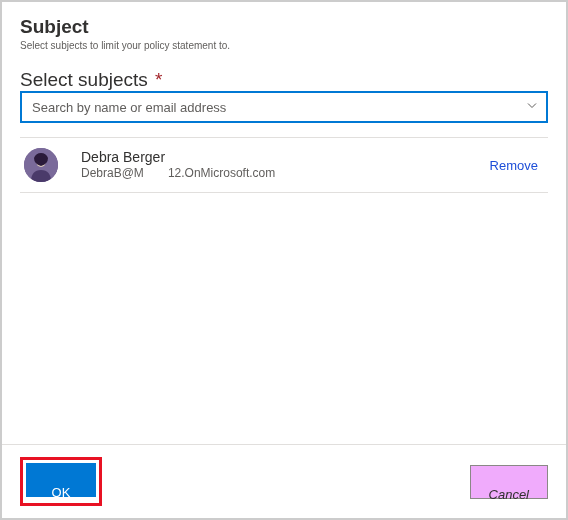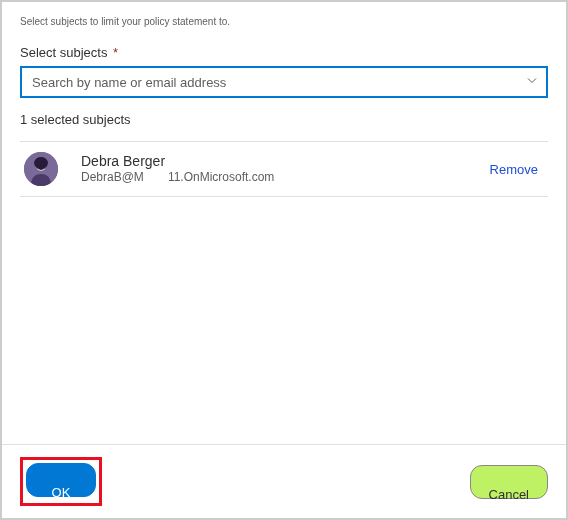--- a/index.html
+++ b/index.html
@@ -26,23 +26,22 @@
       font-weight: 600;
       color: #323130;
       margin-bottom: 2px;
     }
     .page-subtitle {
       font-size: 10px;
       color: #605e5c;
       margin-bottom: 18px;
     }
     .field-label {
-      font-size: 13px;
-      color: #323130;
-      margin-bottom: 6px;
+      font-size: 19px;
+      color: #323130;
     }
     .required {
       color: #a4262c;
       margin-left: 2px;
     }
     .search-wrap {
       position: relative;
       margin-bottom: 14px;
     }
     .search-input {
@@ -133,76 +132,77 @@
     .highlight-box {
       border: 3px solid #e81123;
       padding: 3px;
       display: inline-block;
     }
     .btn {
       height: 28px;
       padding: 16px 18px;
       font-size: 13px;
       font-family: inherit;
-      border-radius: 12px;
+      border-radius: 0;
       cursor: pointer;
       line-height: 26px;
     }
     .btn-primary {
       background: #0078d4;
       color: #fff;
       border: 1px solid #0078d4;
       min-width: 70px;
     }
     .btn-default {
-      background: #bef264;
+      background: #f0abfc;
       color: #323130;
       border: 1px solid #8a8886;
       min-width: 70px;
+      font-style: italic;
     }
     .spacer {
       flex: 1;
     }
   </style>
 </head>
 <body>
 
 <div class="content">
+  <h1 class="page-title">Subject</h1>
   <div class="page-subtitle">Select subjects to limit your policy statement to.</div>
 
   <div class="field-label">
     <span>Select subjects</span>
     <span class="required">*</span>
   </div>
 
   <div class="search-wrap">
     <input type="text" class="search-input" placeholder="Search by name or email address" style="">
     <span class="chevron">
       <svg width="12" height="12" viewBox="0 0 12 12">
           <path d="M2 4 L6 8 L10 4" stroke="#605e5c" stroke-width="1" fill="none"></path>
         </svg>
     </span>
   </div>
 
-  <div class="selected-count">1 selected subjects</div>
 
   <div class="list">
     <div class="list-row">
       <div class="avatar">
         <svg viewBox="0 0 34 34">
           <rect width="34" height="34" fill="#7a6a9a"></rect>
           <ellipse cx="17" cy="13" rx="5" ry="6" fill="#d9c8b8"></ellipse>
           <path d="M7 34 Q7 22 17 22 Q27 22 27 34 Z" fill="#4a3a6a"></path>
           <path d="M10 10 Q12 5 17 5 Q22 5 24 10 Q24 16 17 18 Q10 16 10 10 Z" fill="#2a1a3a"></path>
         </svg>
       </div>
       <div class="row-text">
         <div class="row-name">Debra Berger</div>
         <div class="row-email">
-          <span>DebraB@M</span><span>11.OnMicrosoft.com</span>
+          <span>DebraB@M</span><span>12.OnMicrosoft.com</span>
         </div>
       </div>
       <button class="remove-btn">Remove</button>
     </div>
   </div>
 </div>
 
 <div class="footer">
   <span class="highlight-box">
     <button class="btn btn-primary">OK</button>

